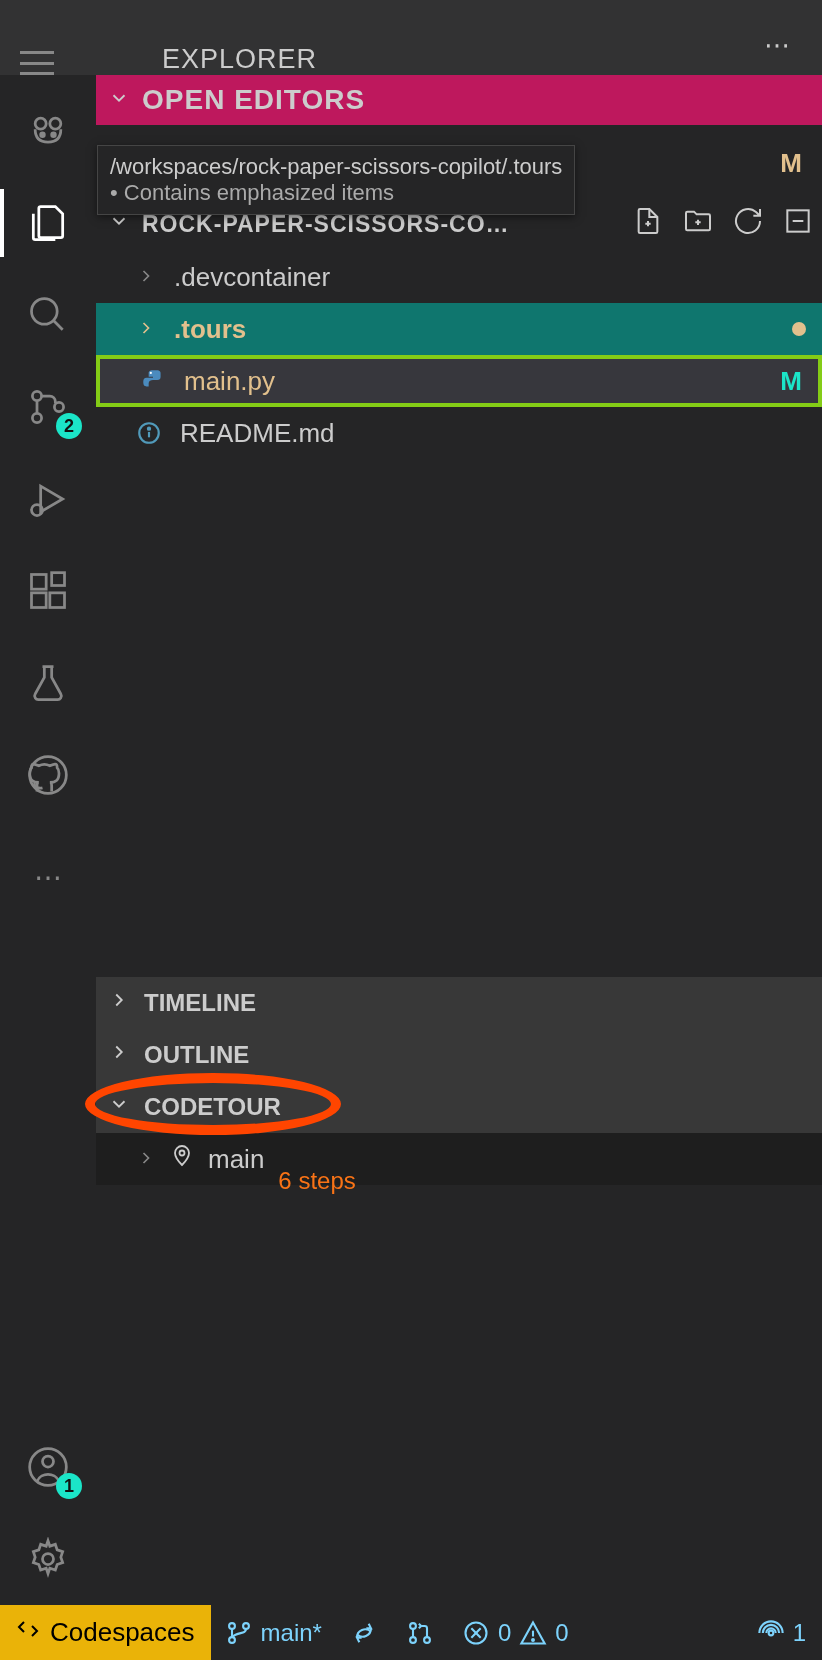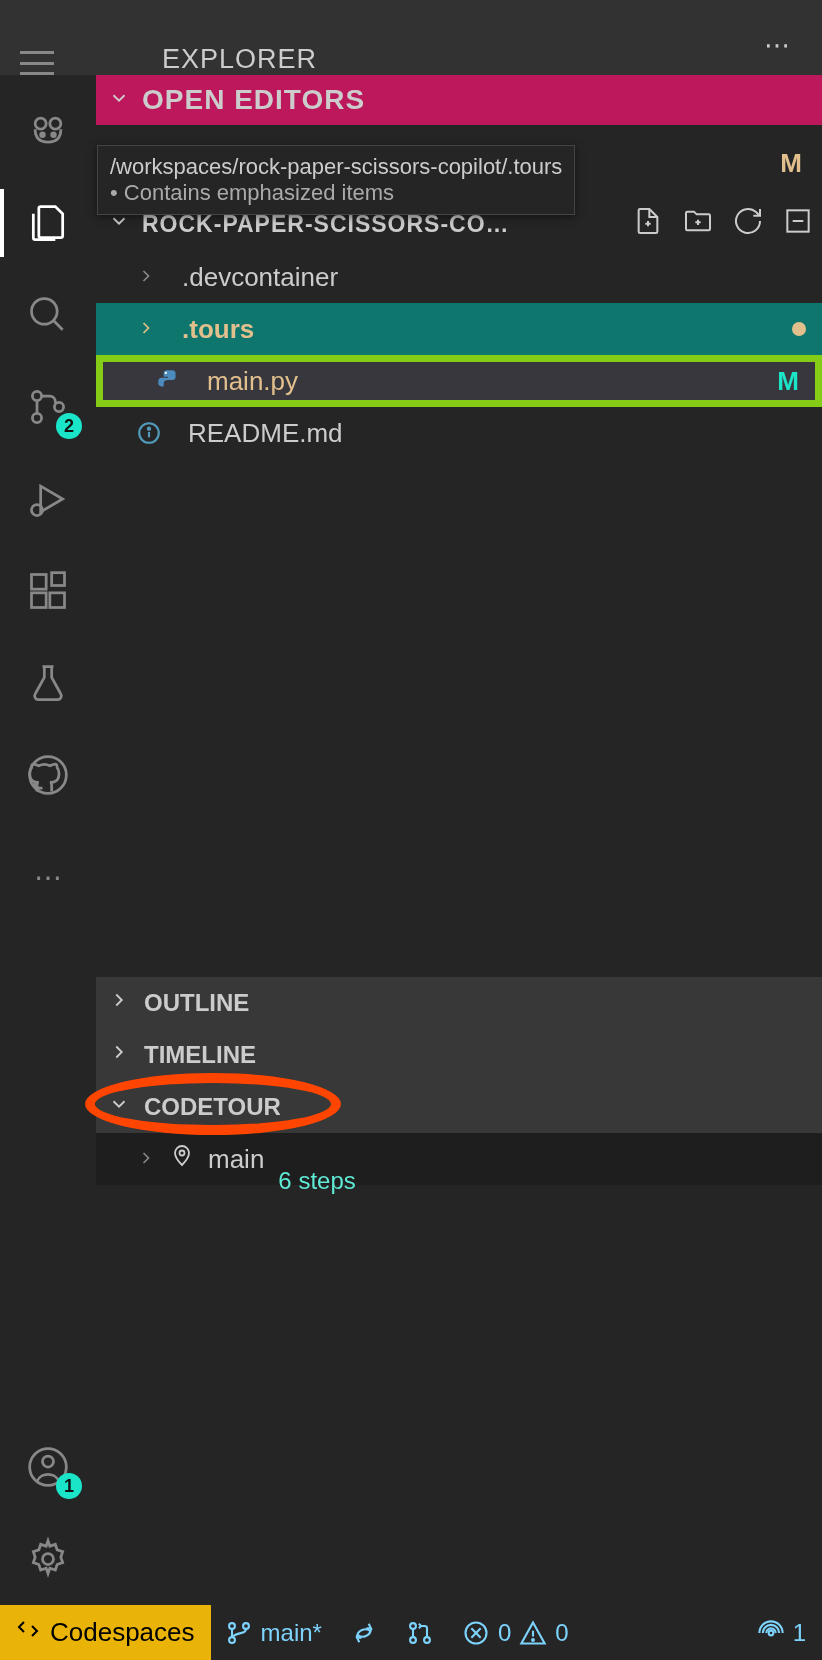--- a/index.html
+++ b/index.html
@@ -100,29 +100,29 @@
     
     .mbadge-top { position: absolute; right: 20px; top: 148px; color: #e2c08d; font-size: 26px; font-weight: 600; z-index: 50; }
     
     .file-row {
       height: 52px;
       display: flex;
       align-items: center;
       padding-left: 40px;
       font-size: 26px;
       color: #ccc;
-      gap: 26px;
+      gap: 18px;
       position: relative;
     }
     .file-row.tours { color: #e2c08d; }
     .file-row.tours .dot { position: absolute; right: 16px; width: 14px; height: 14px; border-radius: 50%; background: #e2c08d; }
     .file-row.mainpy {
       background: #37373d;
-      border: 7px solid #84cc16;
-      padding-left: 52px;
+      border: 4px solid #84cc16;
+      padding-left: 40px;
     }
     .file-row.mainpy .name { color: #e2c08d; }
     .file-row.mainpy .m { position: absolute; right: 16px; color: #1be5c8; font-size: 26px; font-weight: 600; }
     .file-row .chev { color: #888; }
     .file-icon { display: inline-flex; }
     
     .tree-area { flex: 1; background: #252526; }
     
     .bottom-section-header {
       background: #383838;
@@ -138,21 +138,21 @@
     
     .codetour-row {
       background: #1e1e1e;
       height: 52px;
       display: flex;
       align-items: center;
       padding-left: 40px;
       font-size: 26px;
       gap: 14px;
     }
-    .codetour-row .steps { color: #5eead4; font-size: 24px; margin-top: 44px; }
+    .codetour-row .steps { color: #f97316; font-size: 24px; margin-top: 44px; }
     
     .annotation-ellipse {
       position: absolute;
       left: 85px;
       top: 1073px;
       width: 256px;
       height: 62px;
       border: 10px solid #ff4500;
       border-radius: 50%;
       z-index: 200;
@@ -357,29 +357,29 @@
     </div>
 
     <div class="tree-area"></div>
 
     <div class="bottom-section-header">
       <span>
         <svg width="22" height="22" viewBox="0 0 24 24" fill="none" stroke="currentColor" stroke-width="2">
             <polyline points="9 6 15 12 9 18"></polyline>
           </svg>
       </span>
-      <span>OUTLINE</span>
+      <span>TIMELINE</span>
     </div>
     <div class="bottom-section-header">
       <span>
         <svg width="22" height="22" viewBox="0 0 24 24" fill="none" stroke="currentColor" stroke-width="2">
             <polyline points="9 6 15 12 9 18"></polyline>
           </svg>
       </span>
-      <span>TIMELINE</span>
+      <span>OUTLINE</span>
     </div>
     <div class="bottom-section-header">
       <span>
         <svg width="22" height="22" viewBox="0 0 24 24" fill="none" stroke="currentColor" stroke-width="2">
             <polyline points="6 9 12 15 18 9"></polyline>
           </svg>
       </span>
       <span>CODETOUR</span>
     </div>
 

